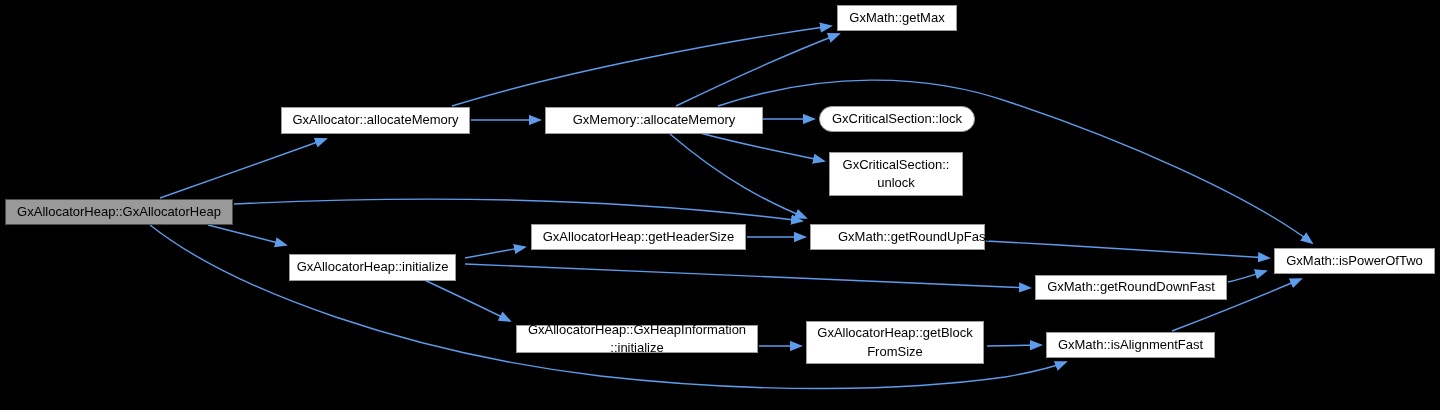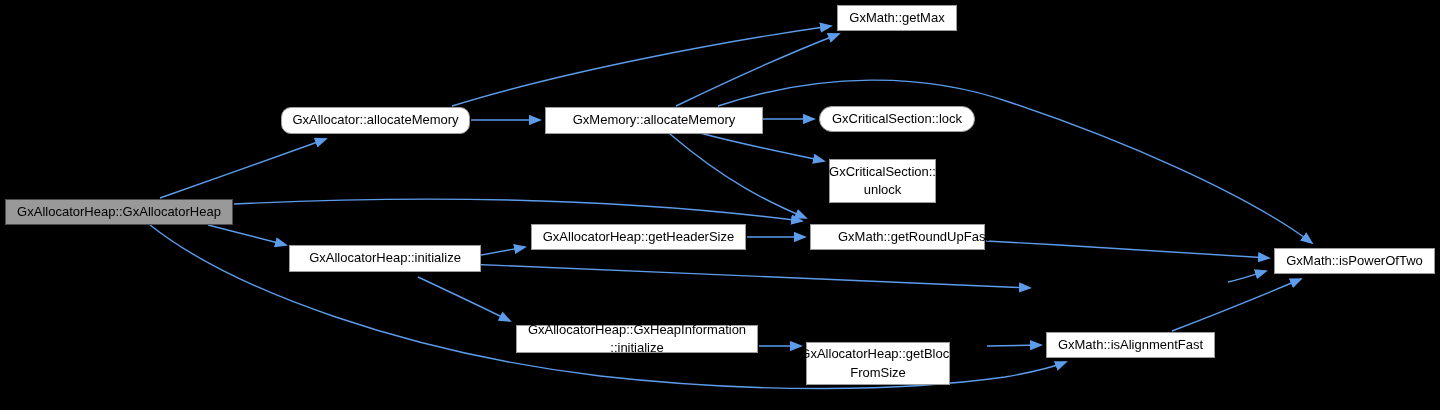--- a/index.html
+++ b/index.html
@@ -74,41 +74,42 @@
     <path class="edge" d="M 747,237 L 805,237"></path>
     <path class="edge" d="M 986,241 C 1082,246 1182,252 1269,258"></path>
     <path class="edge" d="M 1228,282 C 1241,279 1253,275 1266,271"></path>
     <path class="edge" d="M 759,346 L 801,346"></path>
     <path class="edge" d="M 987,346 L 1041,345"></path>
     <path class="edge" d="M 1172,331 C 1216,314 1261,296 1301,279"></path>
   </svg>
 
   <div class="node current" style="left:5px;top:199px;width:228px;height:26px;">GxAllocatorHeap::GxAllocatorHeap</div>
 
-  <div class="node" style="left:281px;top:107px;width:189px;height:27px;border-radius:10px;">GxAllocator::allocateMemory</div>
+  <div class="node" style="left:281px;top:107px;width:189px;height:27px;">GxAllocator::allocateMemory</div>
 
   <div class="node" style="left:545px;top:107px;width:218px;height:27px;">GxMemory::allocateMemory</div>
 
   <div class="node" style="left:837px;top:5px;width:120px;height:26px;">GxMath::getMax</div>
 
   <div class="node" style="left:819px;top:106px;width:156px;height:26px;border-radius:13px;">GxCriticalSection::lock</div>
 
-  <div class="node" style="left:829px;top:159px;width:107px;height:44px;">GxCriticalSection::
+  <div class="node" style="left:829px;top:152px;width:134px;height:44px;">GxCriticalSection::
 unlock</div>
 
-  <div class="node" style="left:289px;top:245px;width:192px;height:27px;">GxAllocatorHeap::initialize</div>
+  <div class="node" style="left:289px;top:254px;width:167px;height:27px;">GxAllocatorHeap::initialize</div>
 
   <div class="node" style="left:531px;top:224px;width:215px;height:26px;">GxAllocatorHeap::getHeaderSize</div>
 
   <div class="node" style="left:810px;top:224px;width:175px;height:26px;padding-left:32px;">GxMath::getRoundUpFast</div>
 
   <div class="node" style="left:1274px;top:248px;width:161px;height:26px;">GxMath::isPowerOfTwo</div>
 
+  <div class="node" style="left:1035px;top:275px;width:192px;height:25px;">GxMath::getRoundDownFast</div>
 
   <div class="node" style="left:516px;top:325px;width:242px;height:28px;">GxAllocatorHeap::GxHeapInformation
 ::initialize</div>
 
-  <div class="node" style="left:806px;top:342px;width:144px;height:43px;">GxAllocatorHeap::getBlock
+  <div class="node" style="left:806px;top:321px;width:178px;height:43px;">GxAllocatorHeap::getBlock
 FromSize</div>
 
   <div class="node" style="left:1046px;top:332px;width:169px;height:26px;">GxMath::isAlignmentFast</div>
 
 </div>
 
 </body></html>

